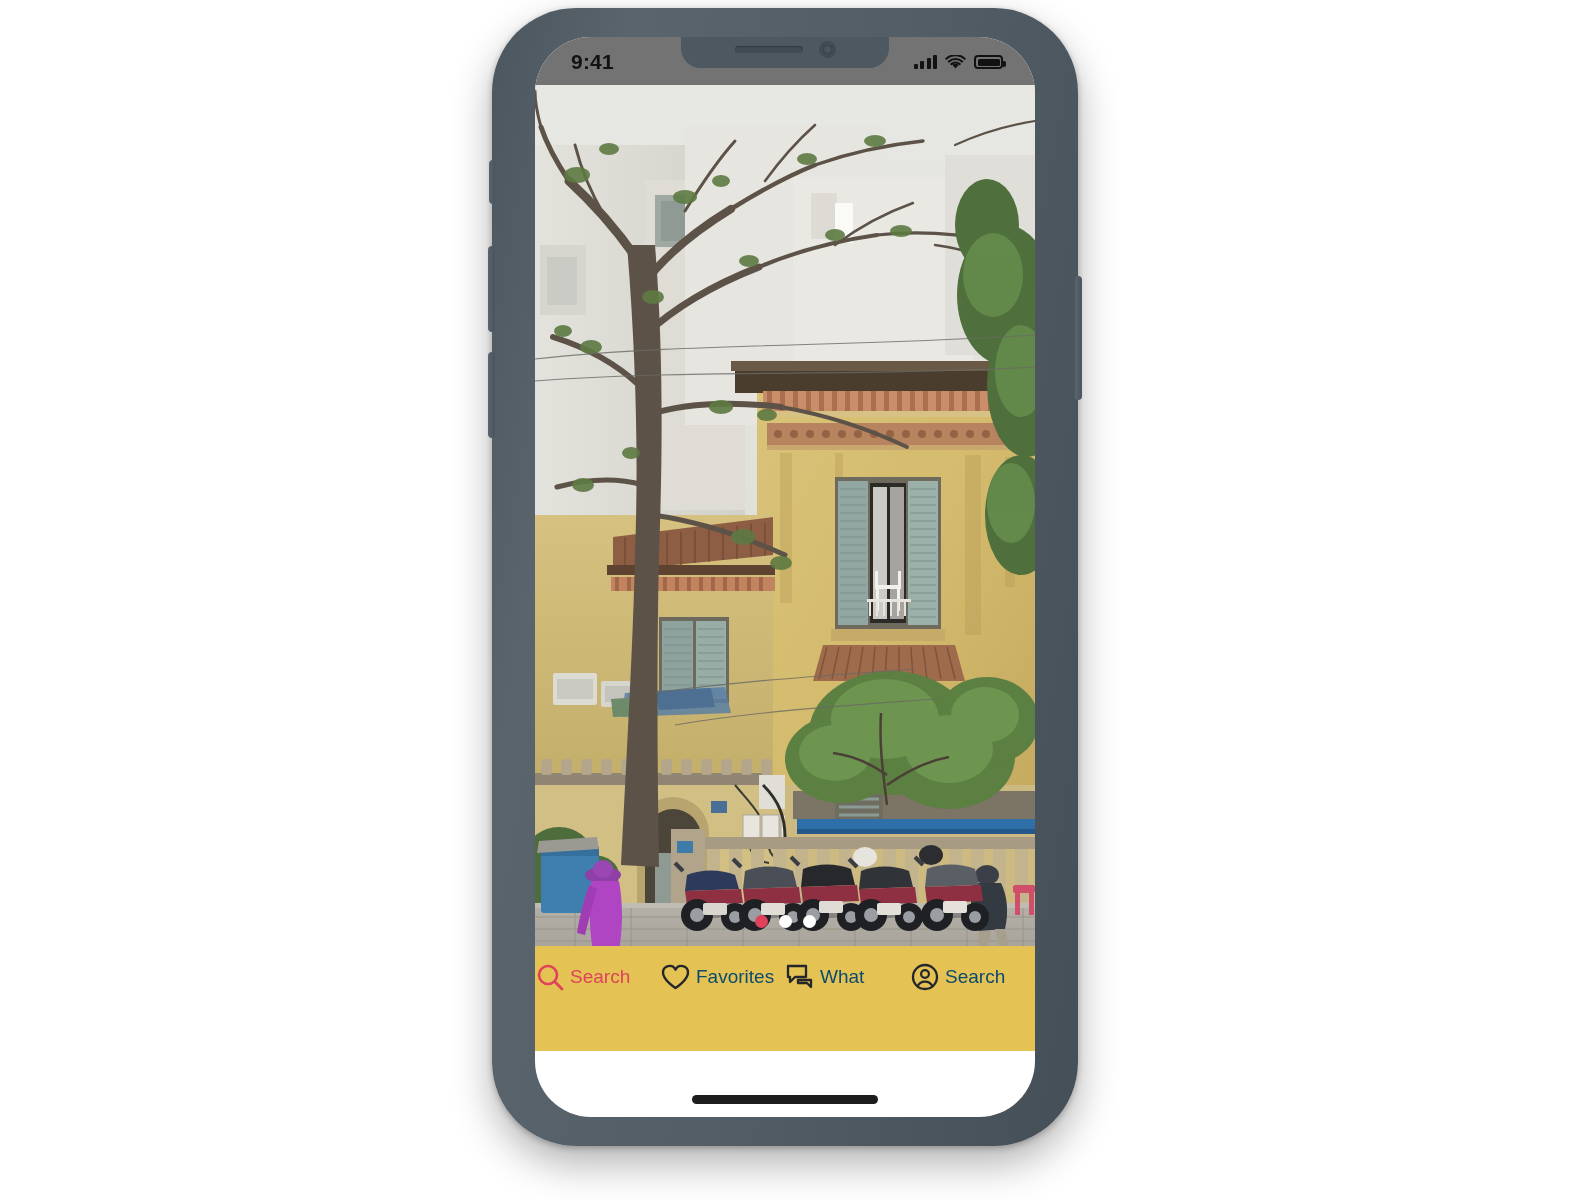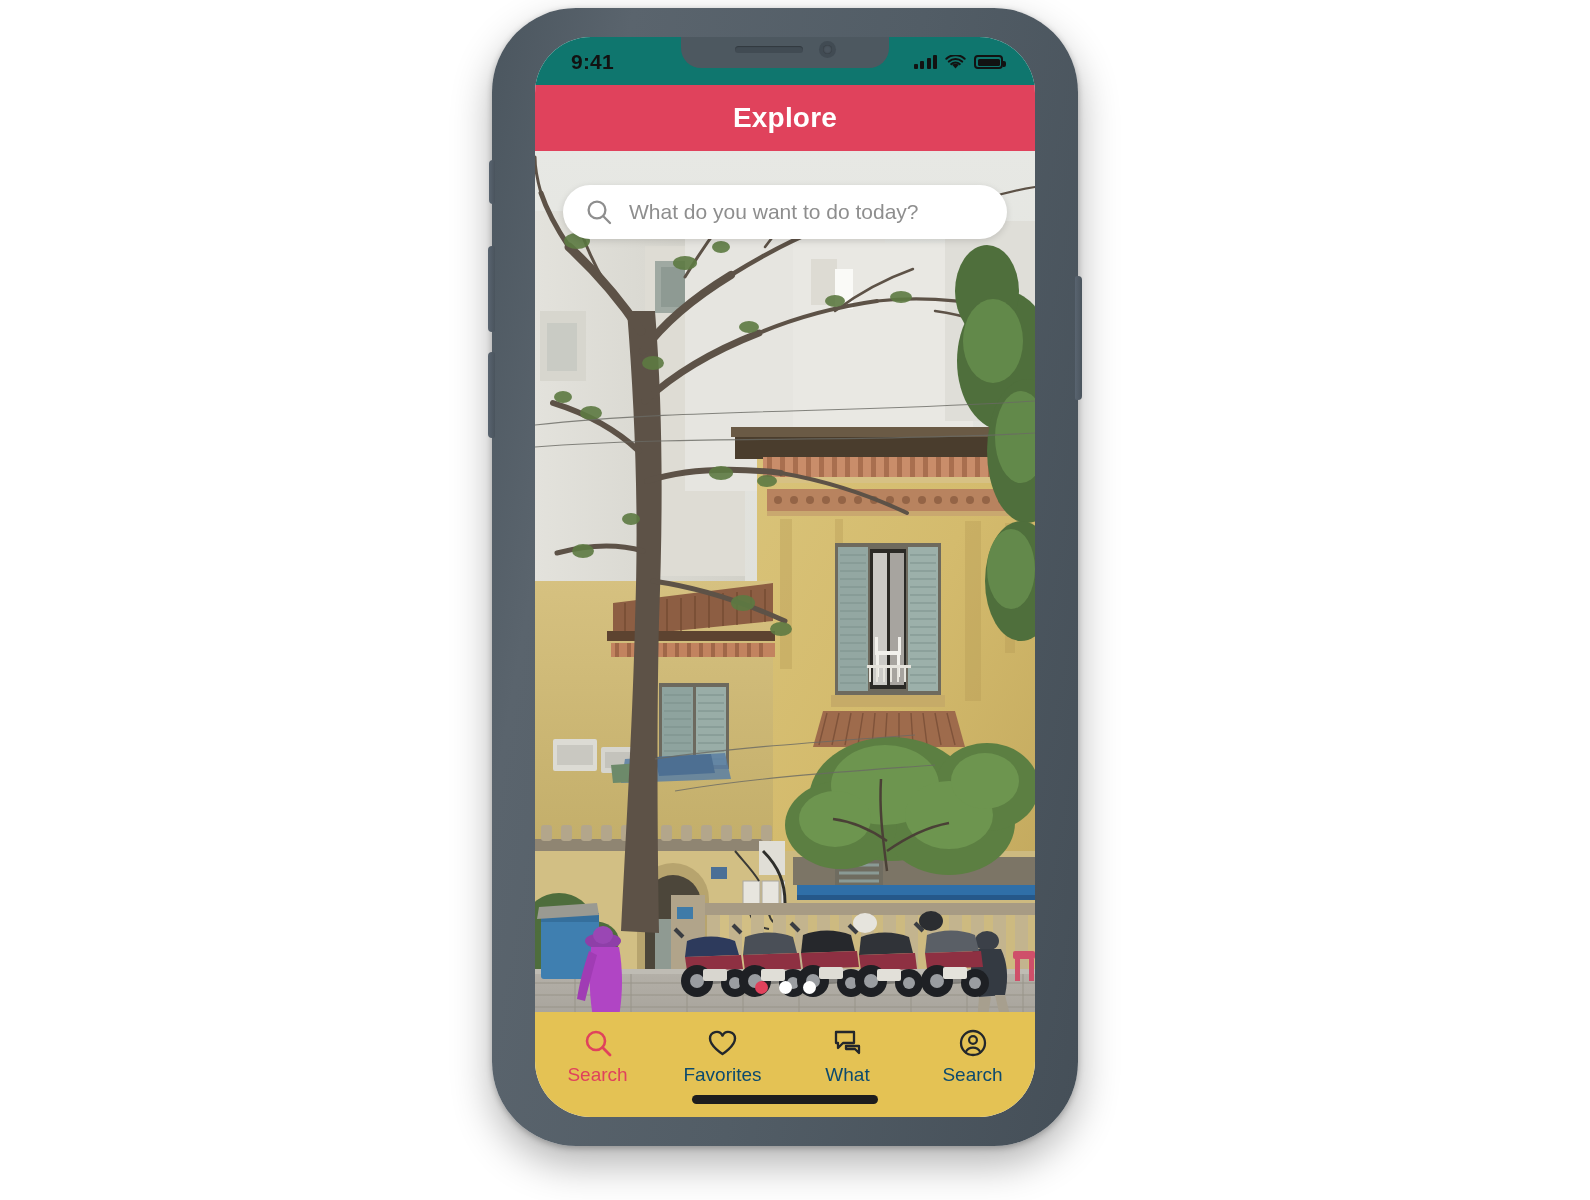--- a/index.html
+++ b/index.html
@@ -86,21 +86,21 @@
   #notch-camera::after {
     content: ""; width: 9px; height: 9px; border-radius: 50%;
     background: #4b555e;
     box-shadow: inset 0 0 2px rgba(0,0,0,0.5);
   }
 
   
   #statusbar {
     position: relative;
     height: 48px;
-    background: #0f766e;
+    background: #737373;
     display: flex;
     align-items: center;
     justify-content: space-between;
     padding: 0 32px 0 36px;
     z-index: 30;
   }
   #status-time {
     font-size: 21px;
     font-weight: 700;
     color: #121212;
@@ -207,21 +207,21 @@
     height: 105px;
     background: #e4c254;
     display: flex;
     align-items: flex-start;
     padding-top: 14px;
     z-index: 20;
   }
   .tab {
     flex: 1 1 0;
     display: flex;
-    flex-direction: column;
+    flex-direction: row;
     align-items: center;
     gap: 5px;
     cursor: pointer;
   }
   .tab-icon { height: 33px; display: flex; align-items: center; justify-content: center; }
   .tab-label { font-size: 19px; color: #0c4a6e; }
   .tab.active .tab-label { color: #e0425c; }
 
   
   #home-indicator {
@@ -269,23 +269,20 @@
             <path d="M3.9 6.5a9.9 9.9 0 0 1 13.2 0" stroke="#121212" stroke-width="2.2" fill="none" stroke-linecap="round"></path>
             <path d="M6.3 9.1a6.3 6.3 0 0 1 8.4 0" stroke="#121212" stroke-width="2.2" fill="none" stroke-linecap="round"></path>
             <path d="M1.4 3.7a13.6 13.6 0 0 1 18.2 0" stroke="#121212" stroke-width="2.2" fill="none" stroke-linecap="round"></path>
           </svg>
           <span class="batt">
               <b></b>
             </span>
         </div>
       </div>
 
-      <div id="app-header">
-        <div id="app-title">Explore</div>
-      </div>
 
       <div id="hero">
 
         <svg id="photo" viewBox="0 0 500 861" preserveAspectRatio="xMidYMid slice">
           <defs>
             <linearGradient id="skyG" x1="0" y1="0" x2="0" y2="1">
               <stop offset="0" stop-color="#e7e8e4"></stop>
                 <stop offset="1" stop-color="#d9d9d2"></stop>
             </linearGradient>
             <linearGradient id="wallY" x1="0" y1="0" x2="1" y2="1">
@@ -725,29 +722,20 @@
 
           <g stroke="#6a6a64" stroke-width="1.1" fill="none" opacity=".8">
             <path d="M0 274 C140 258 320 262 500 250"></path>
             <path d="M0 296 C150 284 330 292 500 282"></path>
             <path d="M120 608 C200 596 300 590 380 584"></path>
             <path d="M140 640 C220 626 320 620 400 614"></path>
           </g>
           <path d="M228 700 C244 716 250 732 250 752" stroke="#2e2e2a" stroke-width="3" fill="none"></path>
         </svg>
 
-        <div id="search-wrap">
-          <div id="search-field">
-            <svg id="search-icon" width="28" height="28" viewBox="0 0 28 28">
-              <circle cx="12" cy="12" r="8.4" fill="none" stroke="#8e8e8e" stroke-width="2.3"></circle>
-              <path d="M18.3 18.3 L25 25" stroke="#8e8e8e" stroke-width="2.3" stroke-linecap="round"></path>
-            </svg>
-            <div id="search-placeholder">What do you want to do today?</div>
-          </div>
-        </div>
 
         <div id="page-dots">
           <span class="dot active"></span>
           <span class="dot"></span>
           <span class="dot"></span>
         </div>
       </div>
 
       <div id="tabbar">
 

